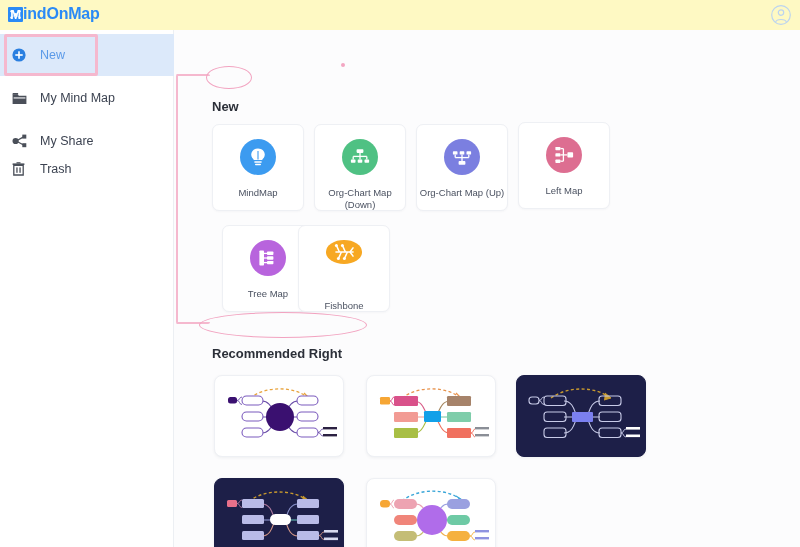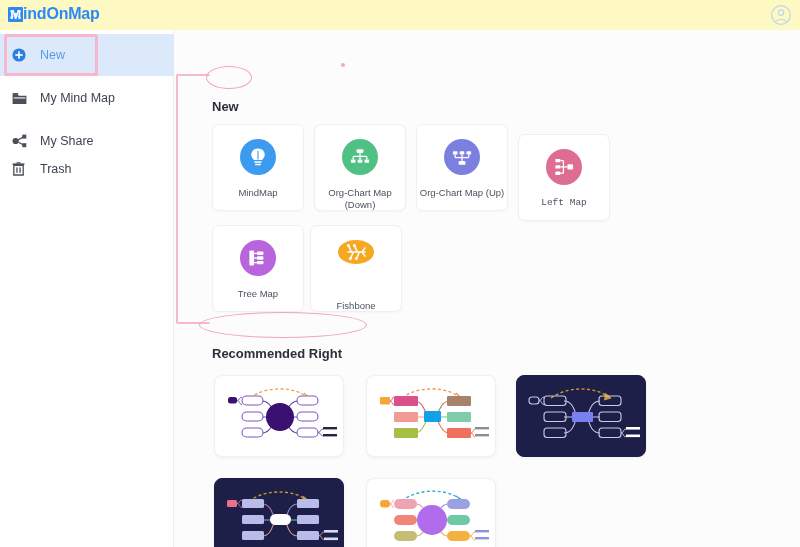--- a/index.html
+++ b/index.html
@@ -244,54 +244,54 @@
         <line x1="10" y1="8.4" x2="10" y2="11.4" stroke="#ffffff" stroke-width="1.3"></line>
         <line x1="16.8" y1="8.4" x2="16.8" y2="11.4" stroke="#ffffff" stroke-width="1.3"></line>
         <rect x="0.9" y="11.4" width="4.6" height="3.4" rx=".7" fill="#ffffff"></rect>
         <rect x="7.7" y="11.4" width="4.6" height="3.4" rx=".7" fill="#ffffff"></rect>
         <rect x="14.5" y="11.4" width="4.6" height="3.4" rx=".7" fill="#ffffff"></rect>
       </svg>
     </span>
     <span class="clabel">Org-Chart Map (Down)</span>
   </div>
 
-  <div class="card" style="left:344px; top:104px;font-family:Liberation Mono, monospace;">
+  <div class="card" style="left:344px; top:92px;">
     <span class="cicon" style="background:#dd6e91;">
       <svg width="20" height="18" viewBox="0 0 20 18">
         <rect x="13.4" y="6.2" width="5.7" height="5.3" rx=".8" fill="#ffffff"></rect>
         <line x1="13.4" y1="8.9" x2="9.4" y2="8.9" stroke="#ffffff" stroke-width="1.3"></line>
         <line x1="9.4" y1="2.6" x2="9.4" y2="15.2" stroke="#ffffff" stroke-width="1.3"></line>
         <line x1="9.4" y1="2.6" x2="6.4" y2="2.6" stroke="#ffffff" stroke-width="1.3"></line>
         <line x1="9.4" y1="8.9" x2="6.4" y2="8.9" stroke="#ffffff" stroke-width="1.3"></line>
         <line x1="9.4" y1="15.2" x2="6.4" y2="15.2" stroke="#ffffff" stroke-width="1.3"></line>
         <rect x="1.4" y="0.9" width="5" height="3.3" rx=".7" fill="#ffffff"></rect>
         <rect x="1.4" y="7.3" width="5" height="3.3" rx=".7" fill="#ffffff"></rect>
         <rect x="1.4" y="13.6" width="5" height="3.3" rx=".7" fill="#ffffff"></rect>
       </svg>
     </span>
     <span class="clabel">Left Map</span>
   </div>
 
 
-  <div class="card" style="left:38px; top:195px;">
+  <div class="card" style="left:48px; top:195px;">
     <span class="cicon" style="background:#b864dd;">
       <svg width="20" height="18" viewBox="0 0 20 18">
         <rect x="1.4" y="1.4" width="4.6" height="15.2" rx=".8" fill="#ffffff"></rect>
         <line x1="6" y1="4.4" x2="9" y2="4.4" stroke="#ffffff" stroke-width="1.3"></line>
         <line x1="6" y1="9" x2="9" y2="9" stroke="#ffffff" stroke-width="1.3"></line>
         <line x1="6" y1="13.6" x2="9" y2="13.6" stroke="#ffffff" stroke-width="1.3"></line>
         <rect x="9" y="2.6" width="6.4" height="3.4" rx=".7" fill="#ffffff"></rect>
         <rect x="9" y="7.3" width="6.4" height="3.4" rx=".7" fill="#ffffff"></rect>
         <rect x="9" y="11.9" width="6.4" height="3.4" rx=".7" fill="#ffffff"></rect>
       </svg>
     </span>
     <span class="clabel">Tree Map</span>
   </div>
 
-  <div class="card" style="left:136px; top:195px;gap:24px;">
+  <div class="card" style="left:124px; top:195px;gap:24px;">
     <span class="cicon" style="background:#f7a823;">
       <svg width="21" height="18" viewBox="0 0 21 18">
         <line x1="1.4" y1="9" x2="19.6" y2="9" stroke="#ffffff" stroke-width="1.5"></line>
         <line x1="5.4" y1="9" x2="2.4" y2="2.4" stroke="#ffffff" stroke-width="1.5"></line>
         <line x1="11.4" y1="9" x2="8.4" y2="2.4" stroke="#ffffff" stroke-width="1.5"></line>
         <line x1="7.4" y1="9" x2="4.4" y2="15.6" stroke="#ffffff" stroke-width="1.5"></line>
         <line x1="13.4" y1="9" x2="10.4" y2="15.6" stroke="#ffffff" stroke-width="1.5"></line>
         <line x1="16" y1="9" x2="19.4" y2="4.4" stroke="#ffffff" stroke-width="1.5"></line>
         <line x1="16" y1="9" x2="19.4" y2="13.6" stroke="#ffffff" stroke-width="1.5"></line>
         <circle cx="2.4" cy="2.4" r="1.5" fill="#ffffff"></circle>

